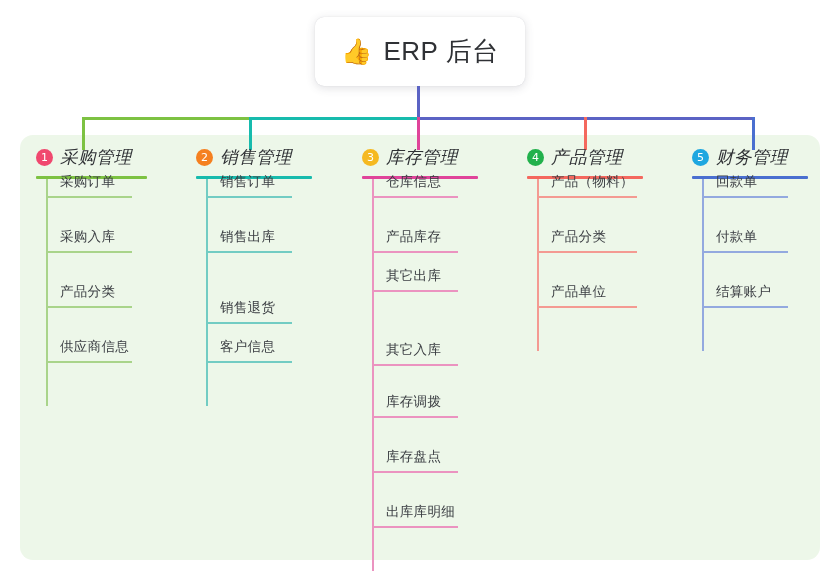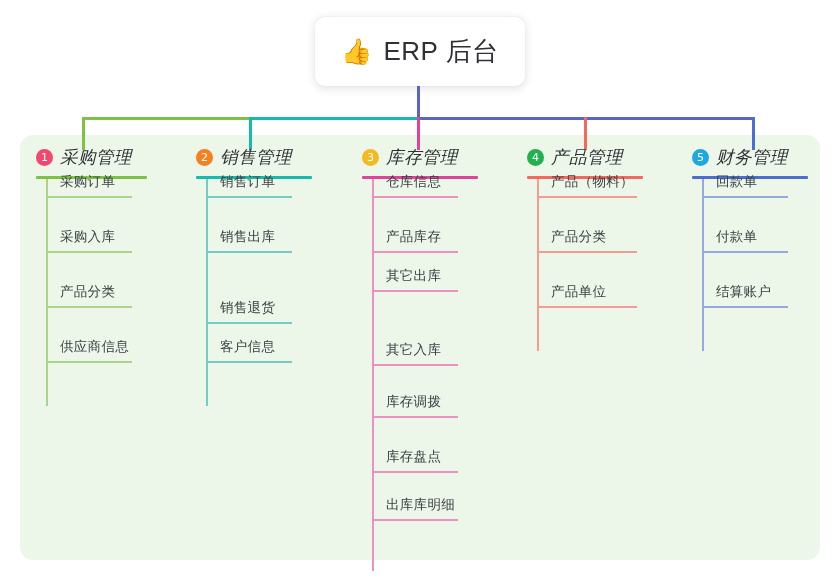--- a/index.html
+++ b/index.html
@@ -214,21 +214,21 @@
           <div class="leaf-underline" style="width: 86px; background: rgb(235, 147, 192);"></div>
         </div>
         <div class="leaf" style="top: 218px; height: 55px; left: 0px; width: 116px;">
           <div class="leaf-label">库存调拨</div>
           <div class="leaf-underline" style="width: 86px; background: rgb(235, 147, 192);"></div>
         </div>
         <div class="leaf" style="top: 273px; height: 55px; left: 0px; width: 116px;">
           <div class="leaf-label">库存盘点</div>
           <div class="leaf-underline" style="width: 86px; background: rgb(235, 147, 192);"></div>
         </div>
-        <div class="leaf" style="top: 328px; height: 48px; left: 0px; width: 116px;">
+        <div class="leaf" style="top: 328px; height: 55px; left: 0px; width: 116px;">
           <div class="leaf-label">出库库明细</div>
           <div class="leaf-underline" style="width: 86px; background: rgb(235, 147, 192);"></div>
         </div>
       </div>
       <div class="column" style="left: 527px; width: 130px;">
         <div class="col-head"><span class="badge" style="background: rgb(34, 177, 76);">4</span><span class="col-head-label">产品管理</span><div class="head-underline" style="width: 116px; left: 0px; background: rgb(244, 104, 94);"></div></div>
         <div class="leaf-spine" style="top: 34px; height: 172px; background: rgb(244, 154, 146);"></div>
         <div class="leaf" style="top: -2px; height: 55px; left: 0px; width: 130px;">
           <div class="leaf-label">产品（物料）</div>
           <div class="leaf-underline" style="width: 100px; background: rgb(244, 154, 146);"></div>

